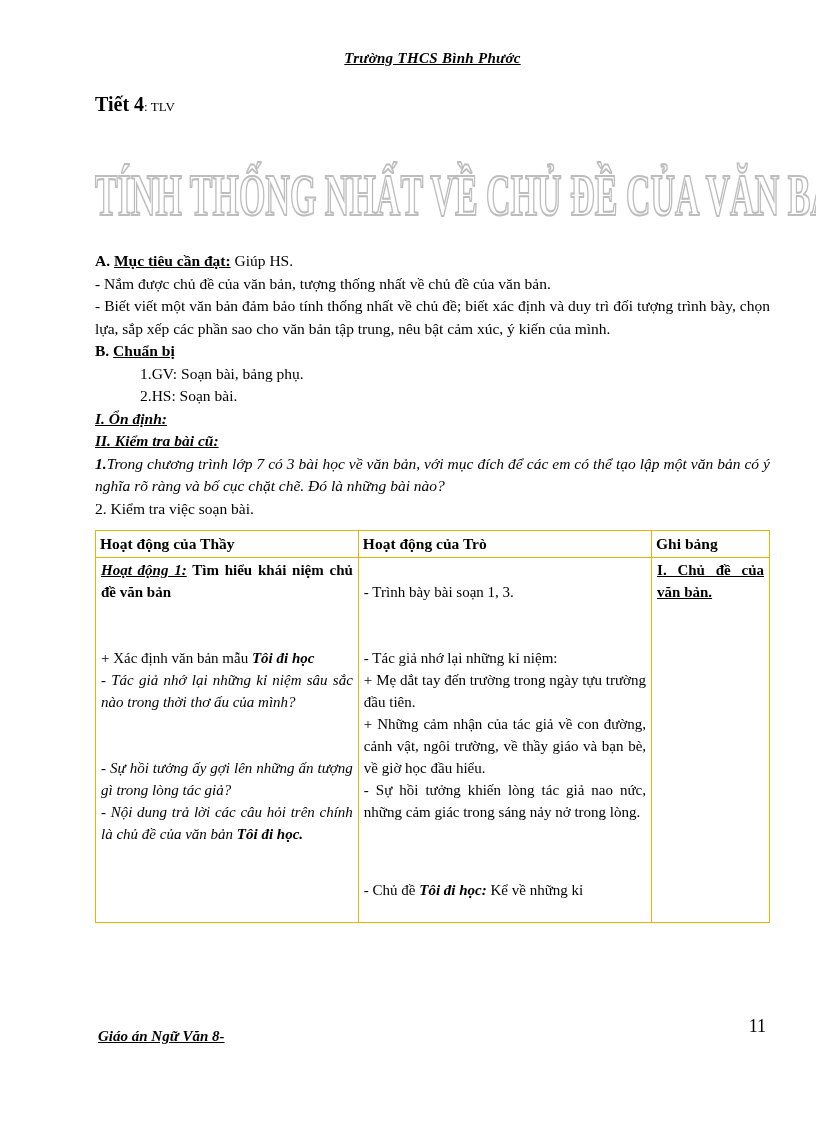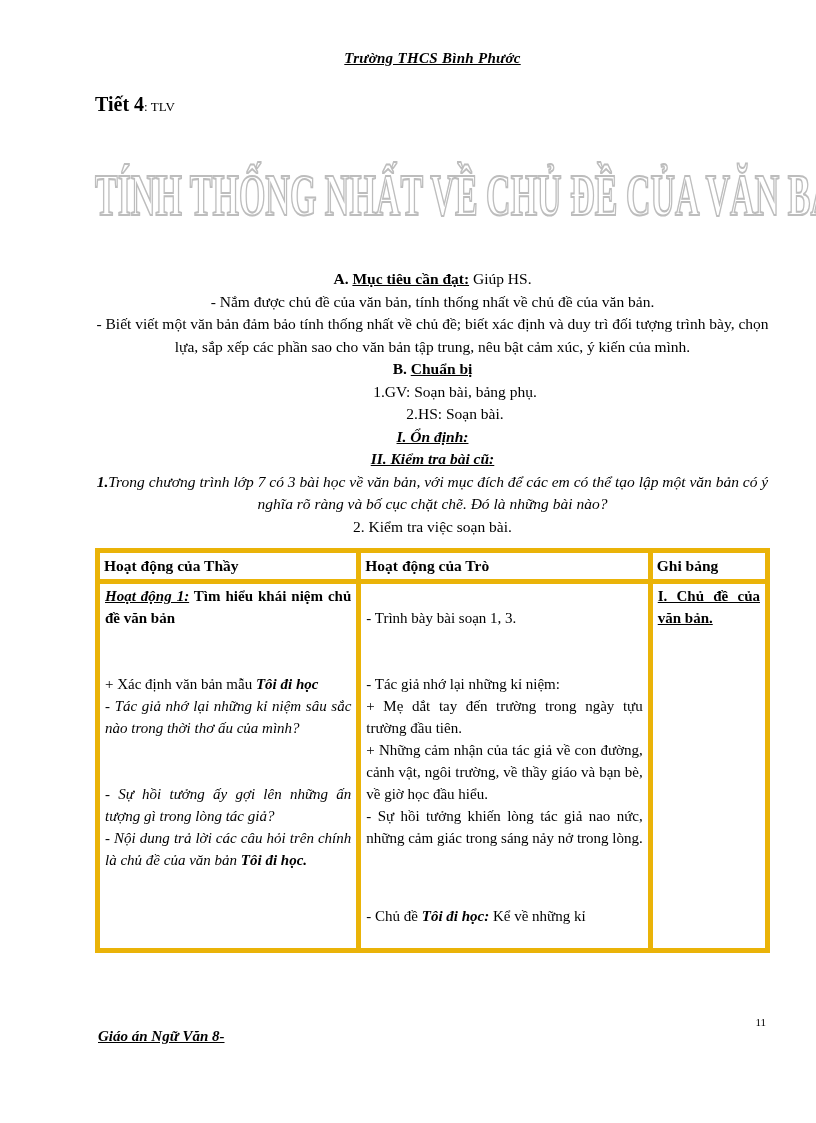--- a/index.html
+++ b/index.html
@@ -34,54 +34,54 @@
     font-size:34px;
     font-weight:bold;
     white-space:nowrap;
     letter-spacing:0px;
     color:#ffffff;
     -webkit-text-stroke:1.2px #bdbdbd;
     text-shadow:0 0 1px #d8d8d8;
     transform:scaleY(1.75);
   }
   .doc{font-size:15.5px;line-height:22.5px;text-align:justify;}
-  .doc .line{min-height:22.5px;text-align:center;}
-  .sec-a{margin-top:18px;}
+  .doc .line{min-height:22.5px;}
+  .sec-a{}
   .indent1{margin-left:45px;text-align:left;}
   .indent2{margin-left:115px;text-align:left;}
   table.activity{
     border-collapse:collapse;
     width:100%;
     margin-top:10px;
     font-size:15px;
     line-height:22px;
   }
   table.activity th, table.activity td{
-    border:5px solid #eab308;
+    border:1px solid #eab308;
     padding:1px 5px;
     vertical-align:top;
   }
   table.activity th{font-size:15.5px;padding:2px 4px;}
   .col-teacher{width:39%;}
   .col-student{width:43.5%;}
   .col-board{width:17.5%;}
   td.cellbody{height:362px;}
   .sp22{height:22px;}
   .sp44{height:44px;}
   .sp56{height:56px;}
   .cellp{text-align:justify;}
   .footer-title{
     position:absolute;
     left:98px;top:1028px;
     font-size:15px;
   }
   .page-number{
     position:absolute;
     right:50px;top:1016px;
-    font-size:11px;
+    font-size:18px;
     margin-left:47px;
   }
 </style>
 </head>
 <body>
 
 <div class="page">
   <div class="content">
 
     <div class="school-header center">
@@ -94,21 +94,21 @@
 
     <div class="wordart">
       <span class="wordart-text">TÍNH THỐNG NHẤT VỀ CHỦ ĐỀ CỦA VĂN BẢN</span>
     </div>
 
     <div class="doc">
 
       <div class="line sec-a">
         <span class="b">A. </span><span class="b u">Mục tiêu cần đạt:</span><span> Giúp HS.</span>
       </div>
-      <div class="line">- Nắm được chủ đề của văn bản, tính thống nhất về chủ đề của văn bản.</div>
+      <div class="line">- Nắm được chủ đề của văn bản, tượng thống nhất về chủ đề của văn bản.</div>
       <div class="line">- Biết viết một văn bản đảm bảo tính thống nhất về chủ đề; biết xác định và duy trì đối tượng trình bày, chọn lựa, sắp xếp các phần sao cho văn bản tập trung, nêu bật cảm xúc, ý kiến  của mình.</div>
 
       <div class="line">
         <span class="b">B. </span><span class="b u">Chuẩn bị</span>
       </div>
       <div class="line indent1">1.GV: Soạn bài, bảng phụ.</div>
       <div class="line indent1">2.HS:  Soạn bài.</div>
 
       <div class="line">
         <span class="b i u">I. Ổn định:</span>

